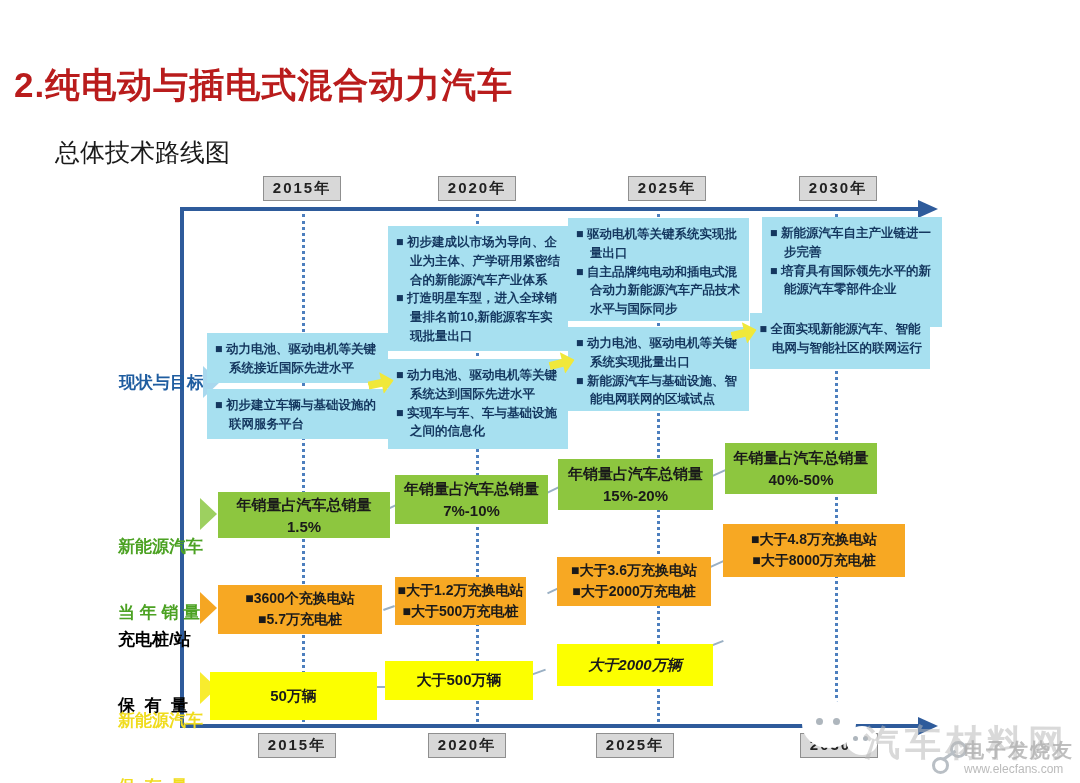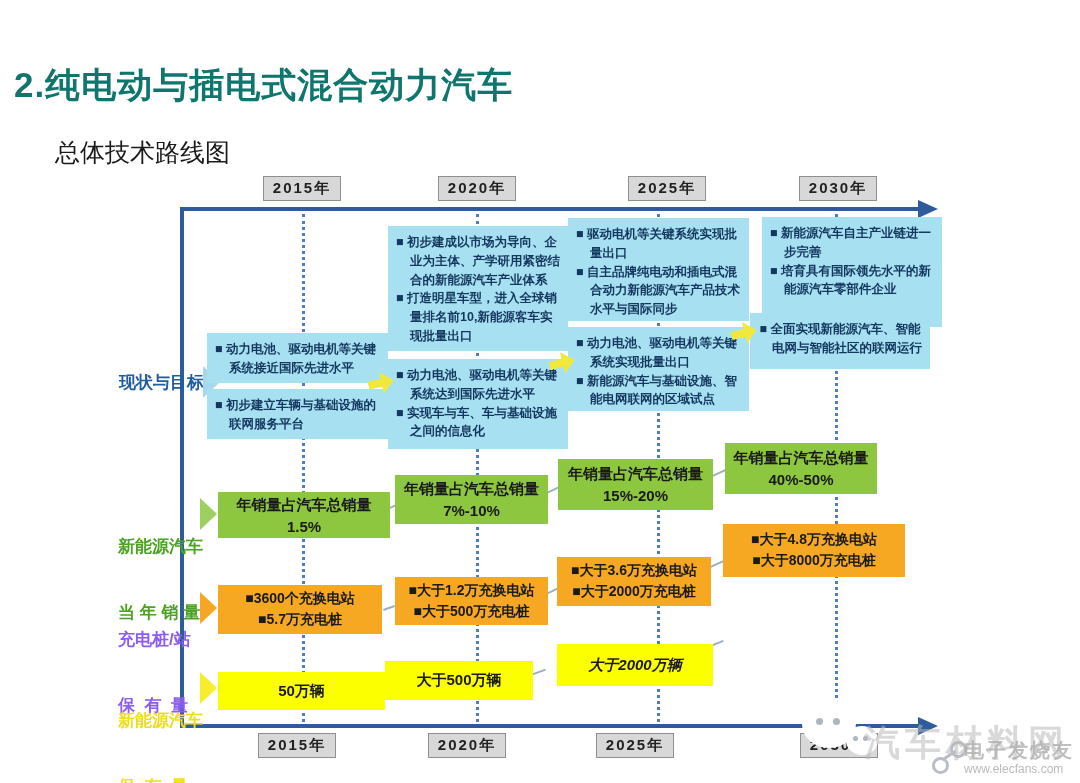--- a/index.html
+++ b/index.html
@@ -1,18 +1,18 @@
 <!DOCTYPE html>
 <html><head>
 <meta charset="utf-8">
 <style>
   html,body{margin:0;padding:0;background:#fff;}
   .stage{position:relative;width:1080px;height:783px;background:#ffffff;overflow:hidden;
          font-family:"Liberation Sans","DejaVu Sans",sans-serif;}
-  .title{position:absolute;left:14px;top:62px;font-size:35px;font-weight:bold;color:#0f766e;letter-spacing:1px;}
+  .title{position:absolute;left:14px;top:62px;font-size:35px;font-weight:bold;color:#b91c1c;letter-spacing:1px;}
   .subtitle{position:absolute;left:55px;top:136px;font-size:25px;color:#1a1a1a;font-weight:500;}
   
   .axis{position:absolute;background:#2e5b9b;z-index:1;}
   .axis-arrow{position:absolute;width:0;height:0;border-top:9px solid transparent;border-bottom:9px solid transparent;border-left:20px solid #2e5b9b;z-index:1;}
   .dotline{position:absolute;width:0;border-left:3px dotted #4d7fbe;top:214px;height:508px;z-index:0;}
   
   .ylab{position:absolute;width:78px;height:25px;background:#d8d8d8;border:1px solid #8f8f8f;
         display:flex;align-items:center;justify-content:center;font-size:15px;font-weight:bold;color:#222;
         letter-spacing:2px;z-index:3;box-sizing:border-box;}
   
@@ -73,21 +73,21 @@
 
   <div class="rowlab" style="left:119px;top:372px;color:#1f5da0;">现状与目标</div>
   <div class="chev" style="left:203px;top:366px;border-left:17px solid #a8d8ee;"></div>
 
   <div class="rowlab" style="left:118px;top:492px;color:#4ca223;">
     <div>新能源汽车</div>
     <div>当 年 销 量</div>
   </div>
   <div class="chev" style="left:200px;top:498px;border-left:17px solid #9dd060;"></div>
 
-  <div class="rowlab" style="left:118px;top:585px;color:#8b5cf6;">
+  <div class="rowlab" style="left:118px;top:585px;color:#000000;">
     <div>充电桩/站</div>
     <div>保  有  量</div>
   </div>
   <div class="chev" style="left:200px;top:592px;border-left:17px solid #f5a623;"></div>
 
   <div class="rowlab" style="left:118px;top:666px;color:#f0dc1e;">
     <div>新能源汽车</div>
     <div>保  有  量</div>
   </div>
   <div class="chev" style="left:200px;top:672px;border-left:17px solid #f8ec2e;"></div>
@@ -140,34 +140,34 @@
   </div>
   <div class="box green" style="left:725px;top:443px;width:152px;height:51px;">
     <div>年销量占汽车总销量</div>
     <div>40%-50%</div>
   </div>
 
   <div class="box orange" style="left:218px;top:585px;width:164px;height:49px;">
     <div>■3600个充换电站</div>
     <div>■5.7万充电桩</div>
   </div>
-  <div class="box orange" style="left:395px;top:577px;width:153px;height:48px;">
+  <div class="box orange" style="left:395px;top:577px;width:131px;height:48px;">
     <div>■大于1.2万充换电站</div>
     <div>■大于500万充电桩</div>
   </div>
   <div class="box orange" style="left:557px;top:557px;width:154px;height:49px;">
     <div>■大于3.6万充换电站</div>
     <div>■大于2000万充电桩</div>
   </div>
   <div class="box orange" style="left:723px;top:524px;width:182px;height:53px;">
     <div>■大于4.8万充换电站</div>
     <div>■大于8000万充电桩</div>
   </div>
 
-  <div class="box yellow" style="left:218px;top:672px;width:167px;height:38px;">50万辆</div>
+  <div class="box yellow" style="left:210px;top:672px;width:167px;height:48px;">50万辆</div>
   <div class="box yellow" style="left:385px;top:661px;width:148px;height:39px;">大于500万辆</div>
   <div class="box yellow" style="left:557px;top:644px;width:156px;height:42px;font-style:italic;">大于2000万辆</div>
 
   <div class="conn" style="left:387px;top:506px;width:10px;transform:rotate(-25deg);"></div>
   <div class="conn" style="left:547px;top:489px;width:12px;transform:rotate(-25deg);"></div>
   <div class="conn" style="left:712px;top:472px;width:14px;transform:rotate(-25deg);"></div>
   <div class="conn" style="left:383px;top:607px;width:12px;transform:rotate(-20deg);"></div>
   <div class="conn" style="left:547px;top:590px;width:11px;transform:rotate(-25deg);"></div>
   <div class="conn" style="left:710px;top:563px;width:14px;transform:rotate(-25deg);"></div>
   <div class="conn" style="left:366px;top:686px;width:20px;"></div>

